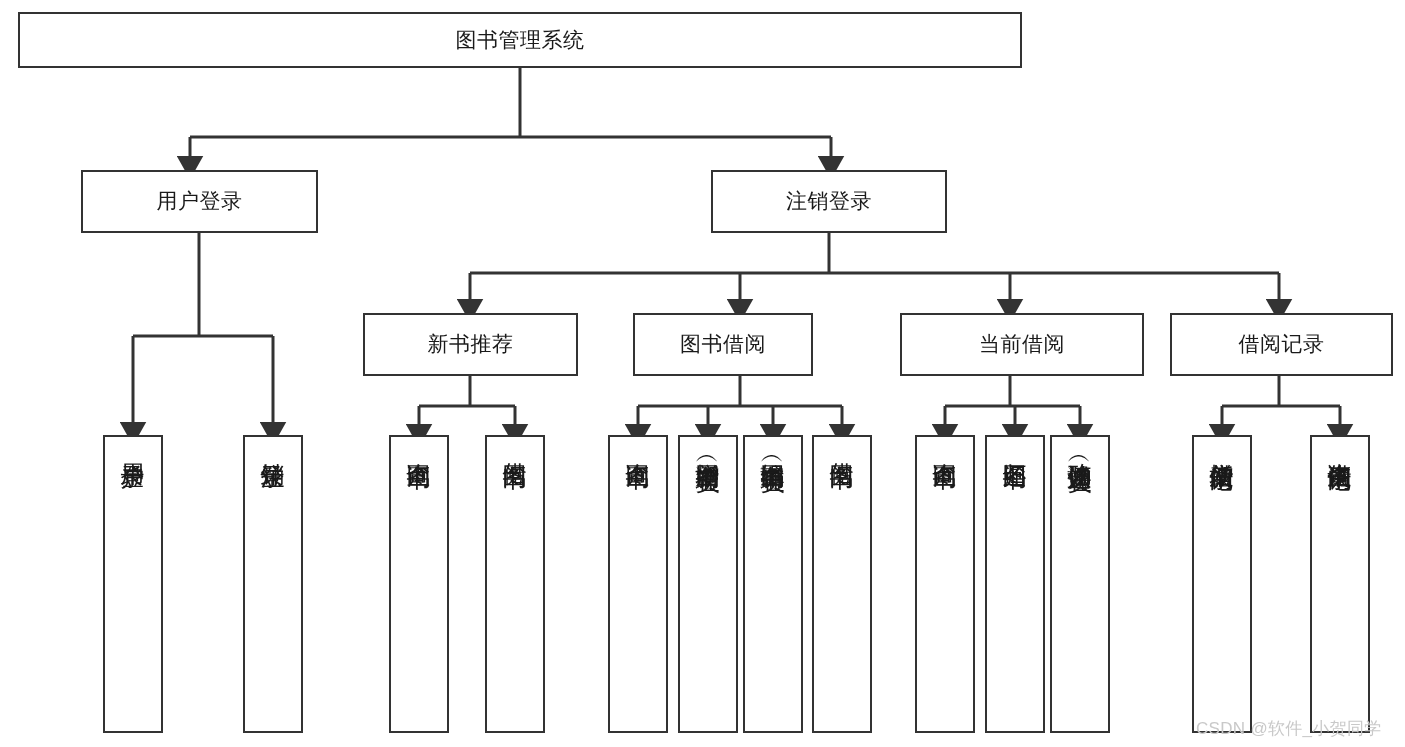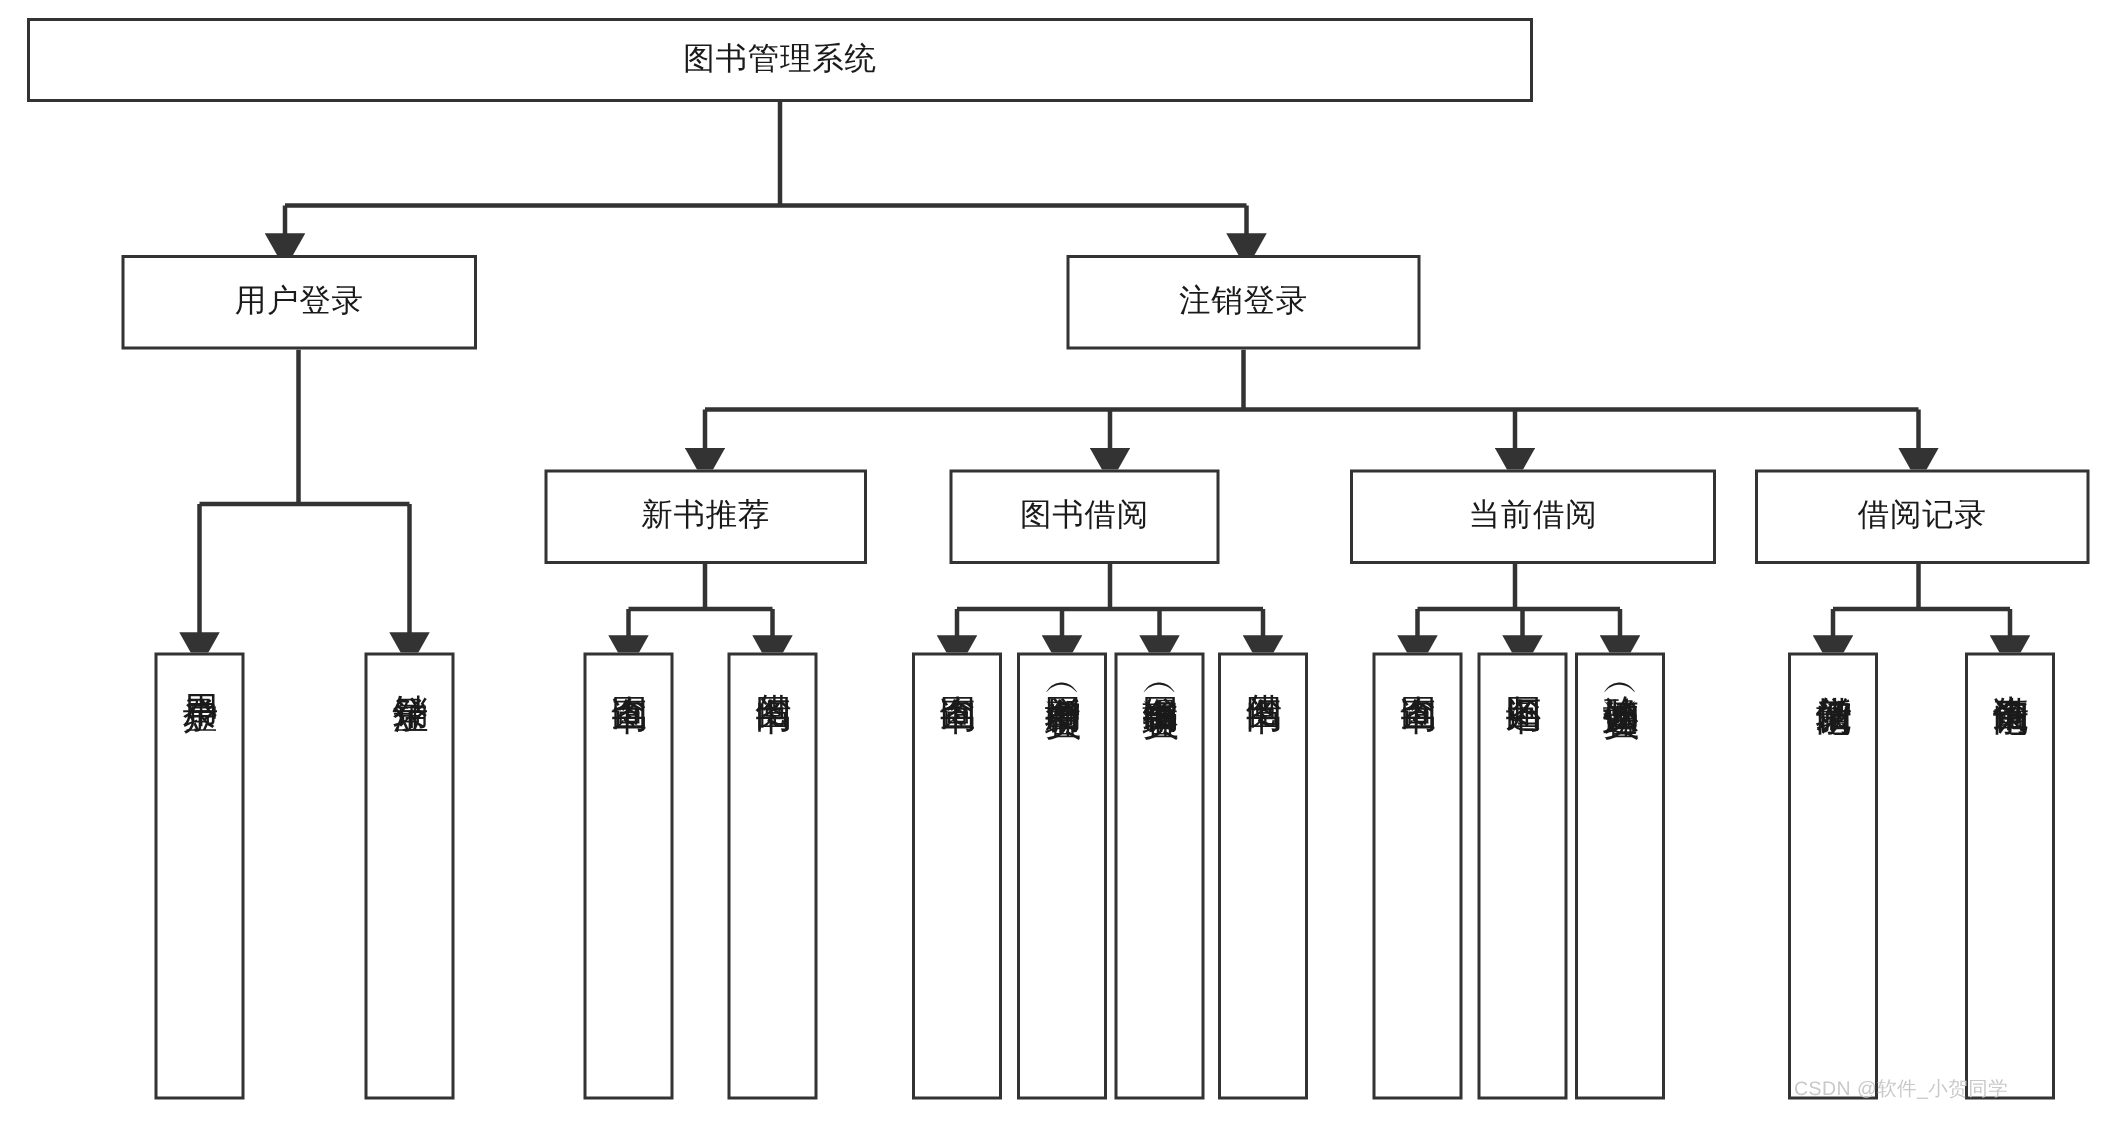--- a/index.html
+++ b/index.html
@@ -53,21 +53,21 @@
     writing-mode: vertical-rl;
     text-orientation: upright;
     font-size: 24px;
     line-height: 1.05;
     letter-spacing: 1px;
     white-space: nowrap;
   }
   .watermark {
     position: absolute;
     color: #c9c9c9;
-    font-size: 13px;
+    font-size: 17px;
     white-space: nowrap;
     letter-spacing: 0.3px;
   }
 </style>
 </head>
 <body>
 
 <div id="canvas">
 
   <svg class="edges" viewBox="0 0 1405 747">

